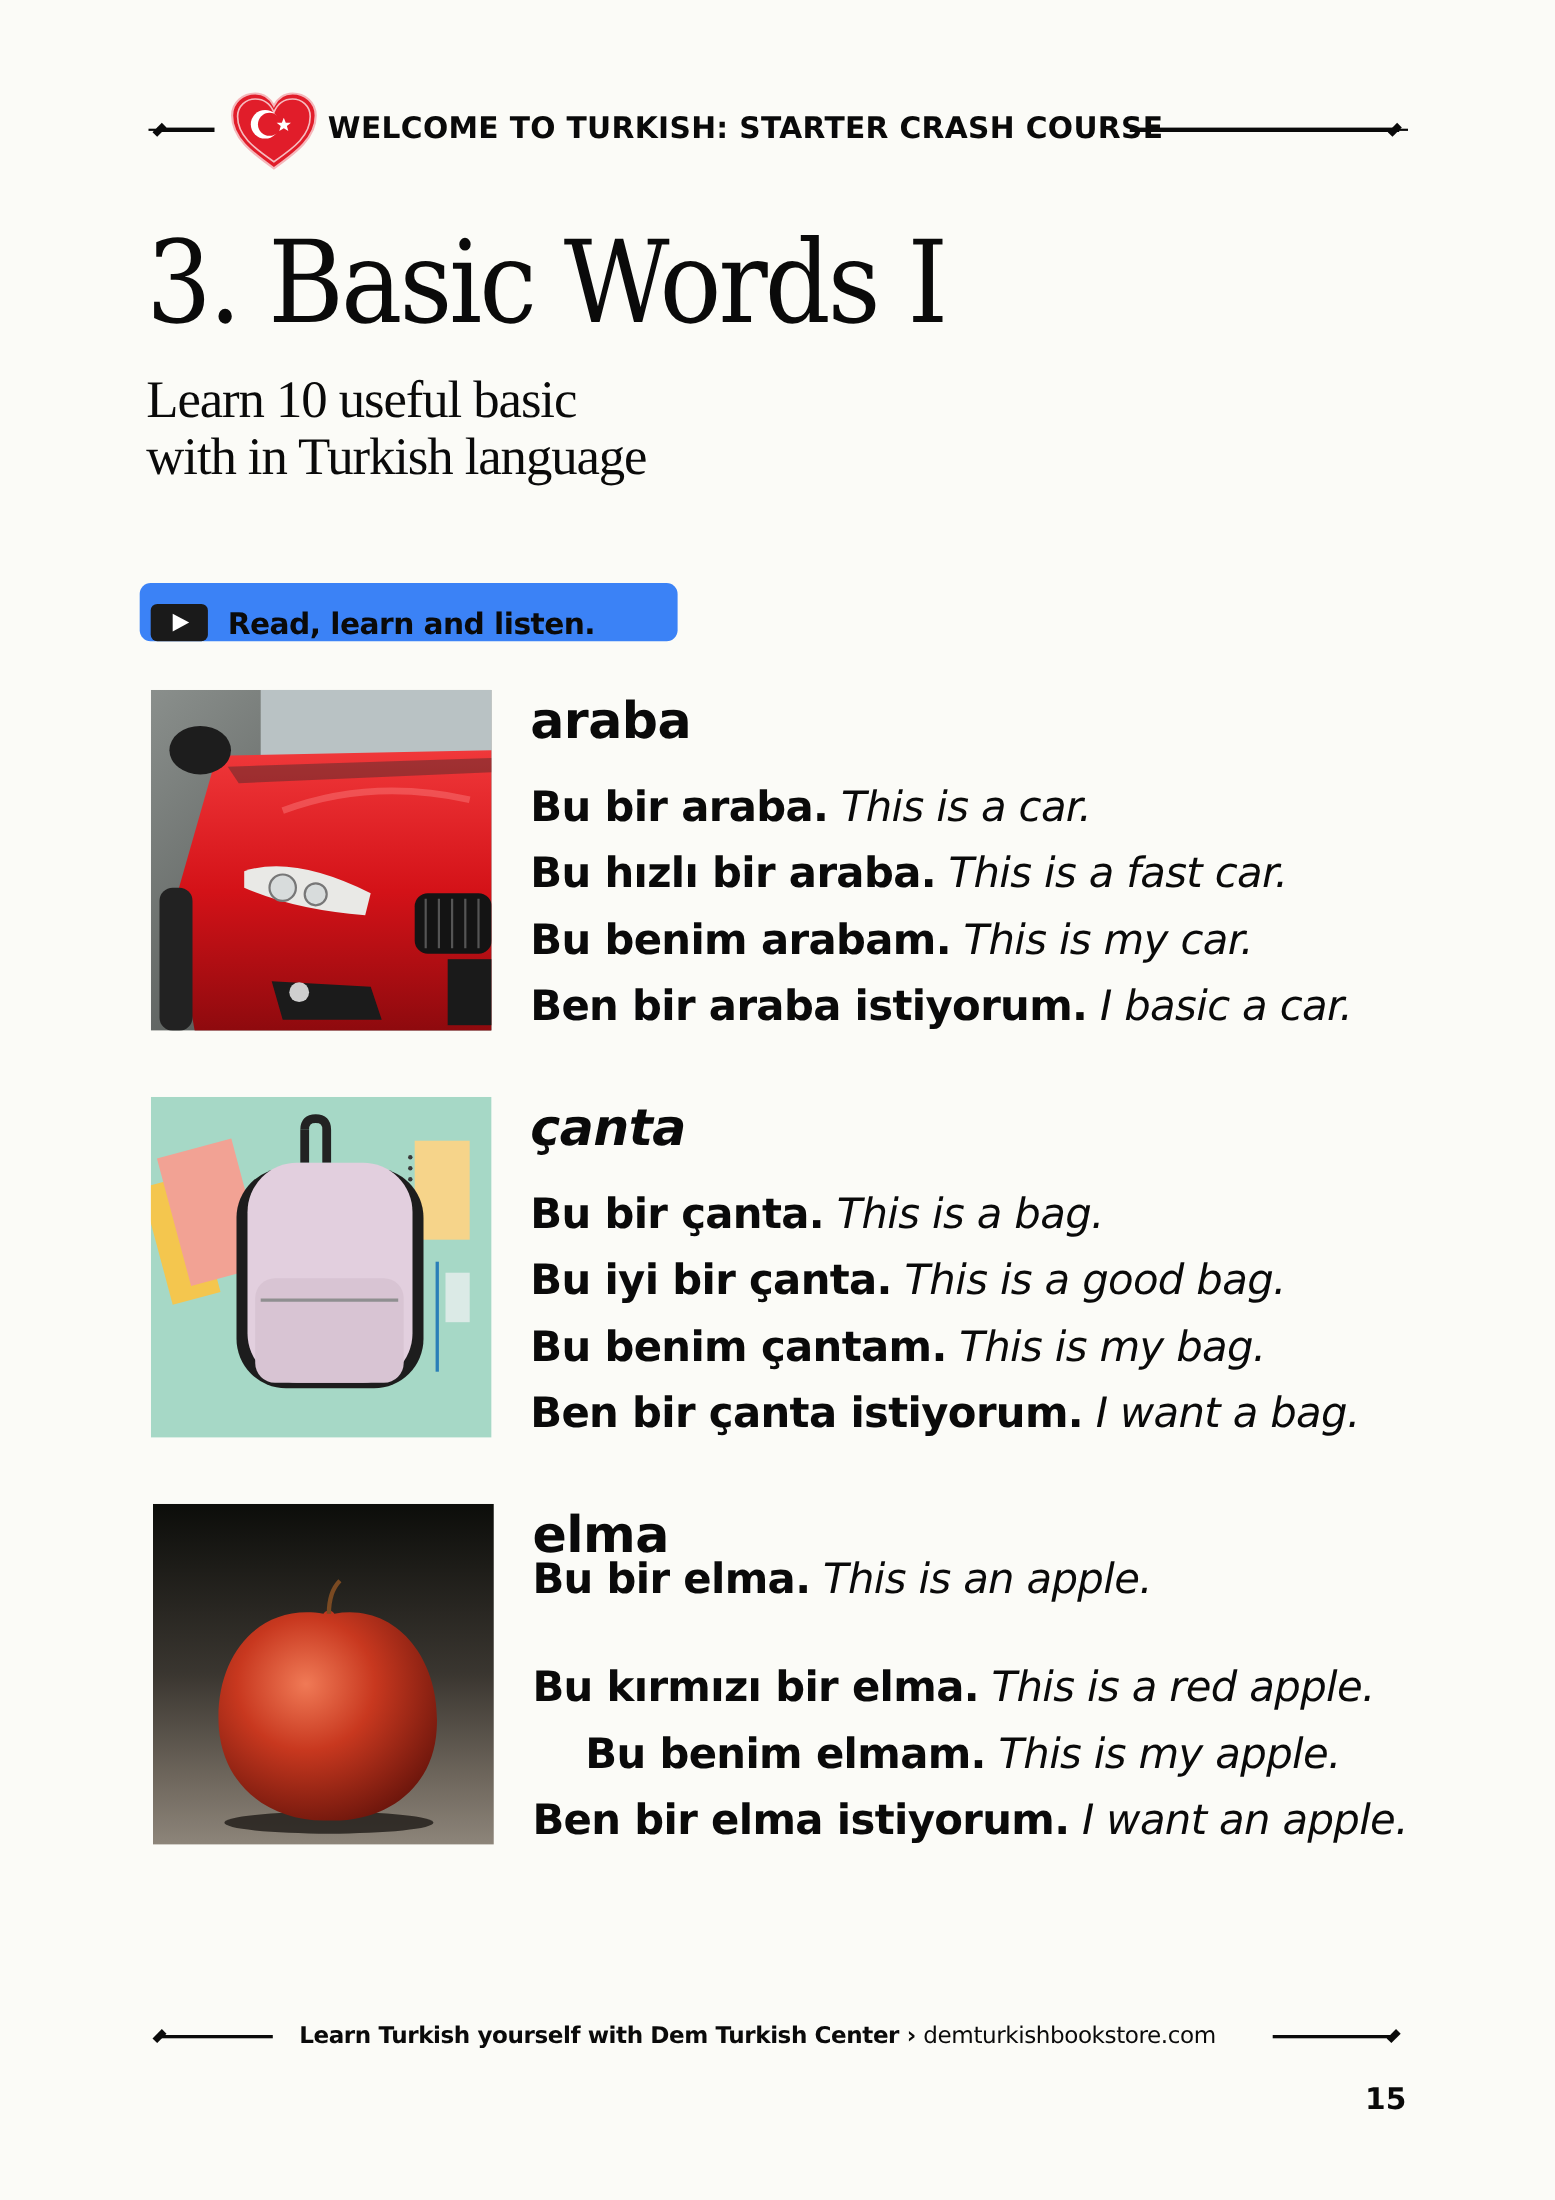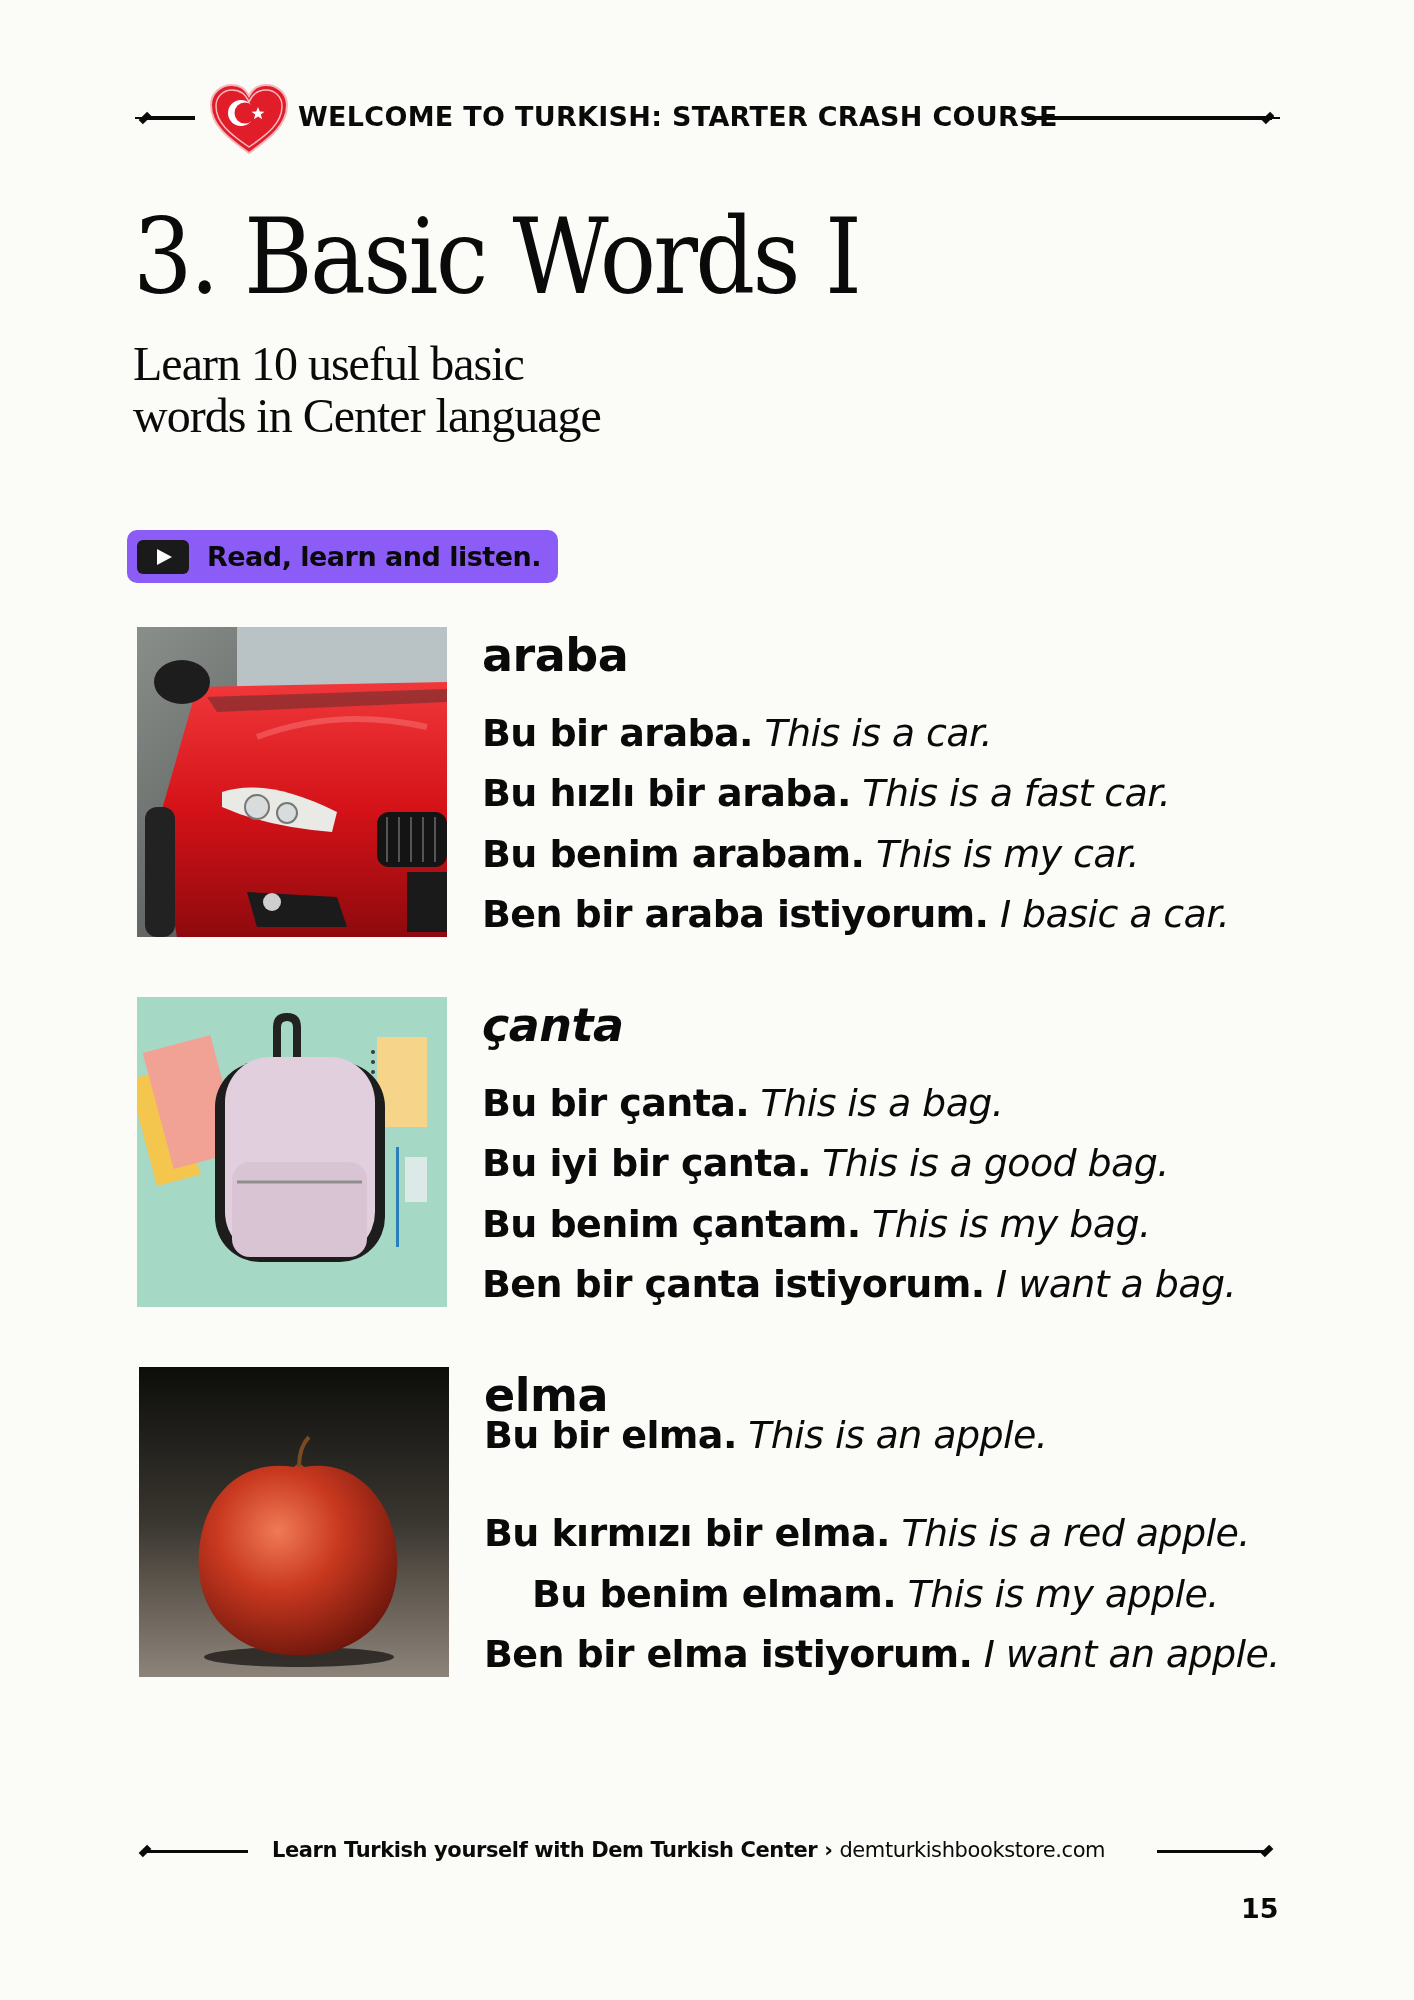--- a/index.html
+++ b/index.html
@@ -33,23 +33,23 @@
     line-height: 1; transform: scaleX(0.9); transform-origin: left top;
   }
   .subtitle {
     position: absolute; left: 133px; top: 338px;
     font-family: "Liberation Serif", serif; font-size: 48px;
     line-height: 52px; letter-spacing: -1px; white-space: nowrap;
   }
 
   
   .badge {
-    position: absolute; left: 127px; top: 530px; width: 431px; height: 53px;
-    background: #8b5cf6; border-radius: 10px;
-    display: flex; align-items: center;
+    position: absolute; left: 127px; top: 530px; width: 489px; height: 53px;
+    background: #3b82f6; border-radius: 10px;
+    display: flex; align-items: flex-end;
   }
   .play-box {
     width: 52px; height: 34px; background: #1a1a1a; border-radius: 6px;
     margin-left: 10px; position: relative;
   }
   .play-tri {
     position: absolute; left: 20px; top: 9px; width: 0; height: 0;
     border-left: 15px solid #fff; border-top: 8px solid transparent; border-bottom: 8px solid transparent;
   }
   .badge-text {
@@ -101,21 +101,21 @@
   <div class="header-title">WELCOME TO TURKISH: STARTER CRASH COURSE</div>
 
   <div class="rule" style="left:1027px; top:116px; width:245px;"></div>
   <div class="star-tip" style="left:1263px; top:113px;"></div>
   <div class="rule" style="left:1268px; top:117px; width:12px; height:2px;"></div>
 </div>
 
 <h1 class="page-title" style="margin:0;">3. Basic Words I</h1>
 <div class="subtitle">
   <div>Learn 10 useful basic</div>
-  <div>words in Center language</div>
+  <div>with in Turkish language</div>
 </div>
 
 <div class="badge">
   <div class="play-box">
       <div class="play-tri"></div>
     </div>
   <span class="badge-text">Read, learn and listen.</span>
 </div>
 
 <div>

